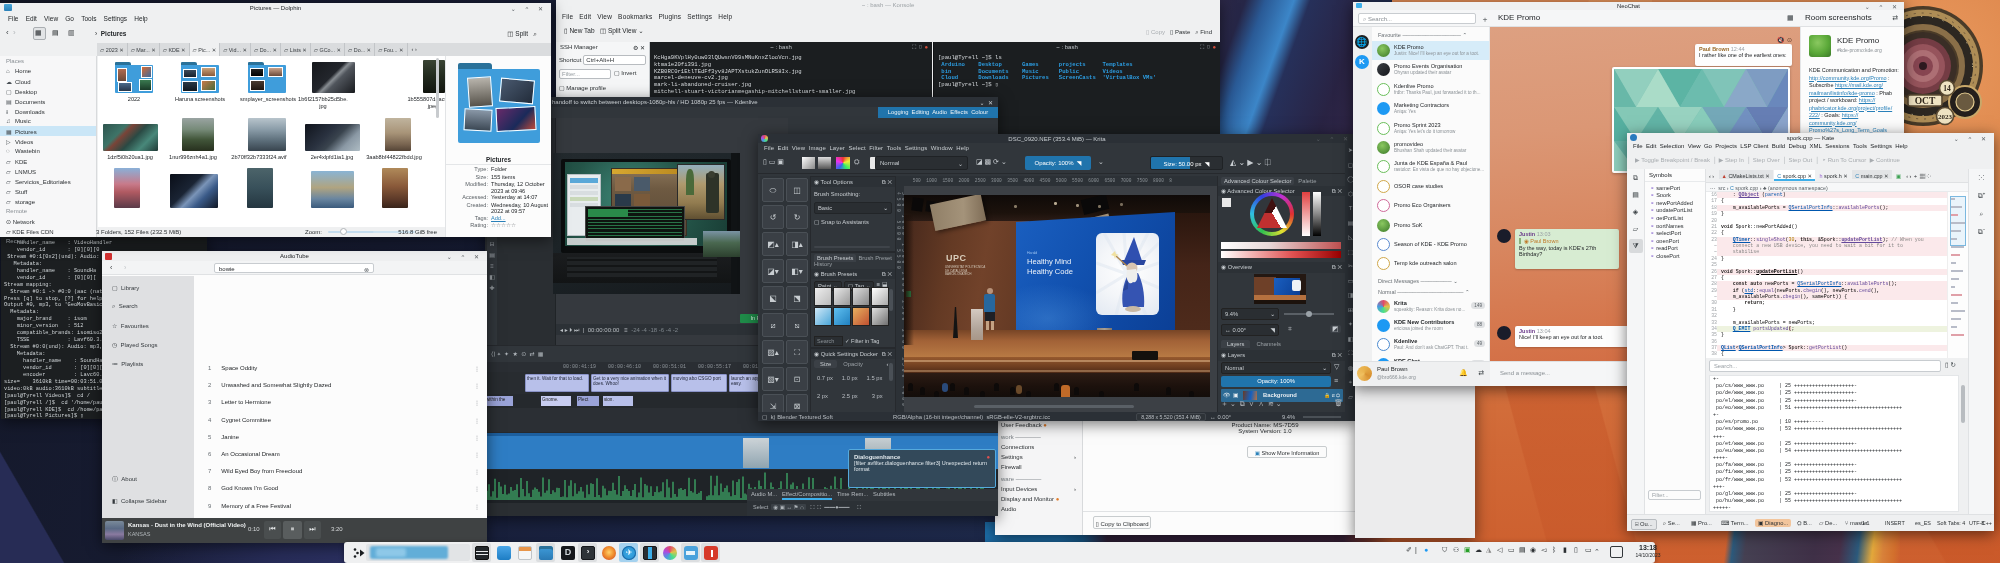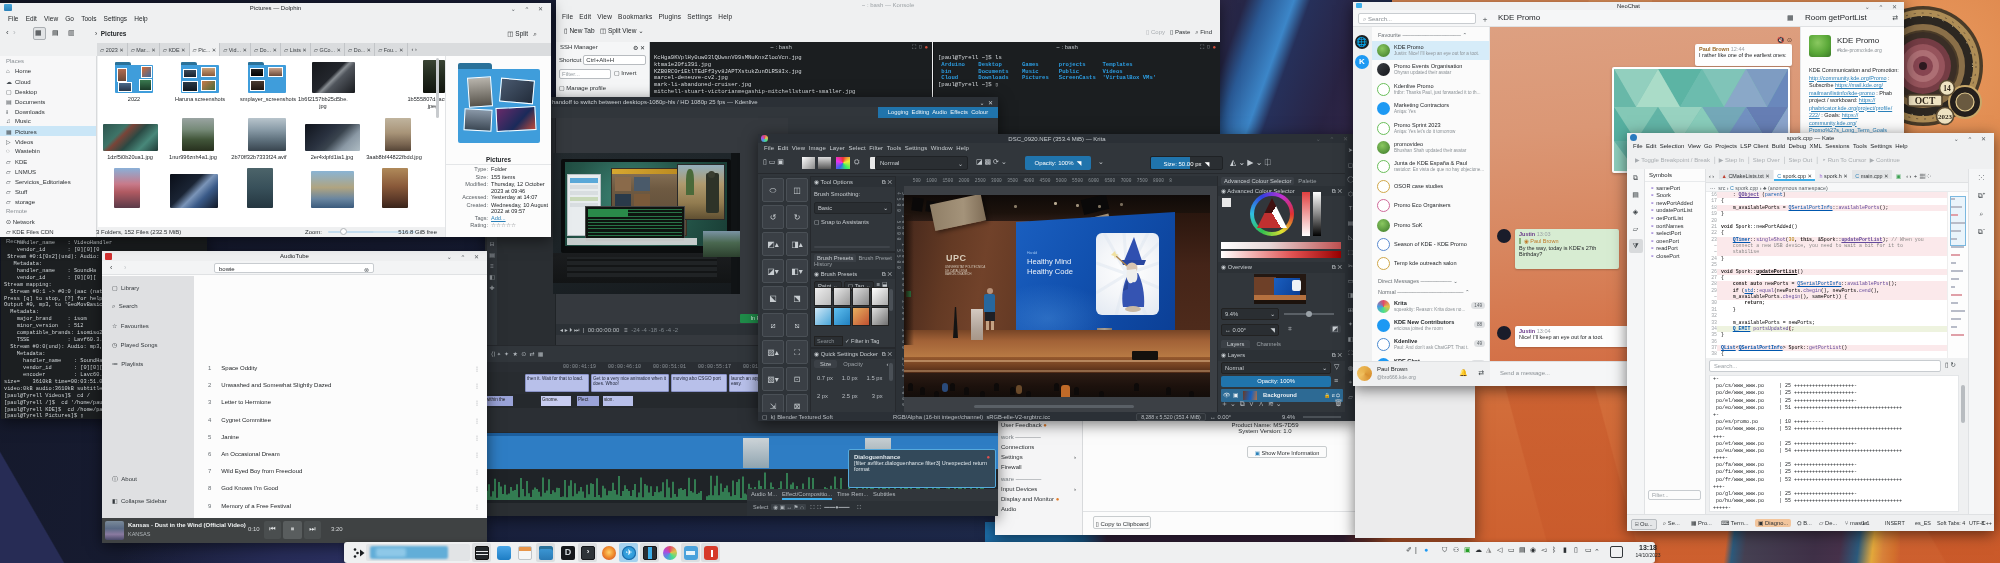--- a/index.html
+++ b/index.html
@@ -512,21 +512,21 @@
 <div class="win" id="graywin" style="left:1355px;top:386px;width:120px;height:152px;background:#ececed"></div>
 
 <div class="win" id="neochat" style="left:1353px;top:2px;width:551px;height:384px;background:#fbfbfb;overflow:hidden">
   <div class="abs" style="left:0;top:0;right:0;height:8px;background:#eff0f1;font-size:5.8px;color:#232629;text-align:center;padding-top:1px"><span class="abs" style="left:3px;top:1px;width:6px;height:5px;background:#3daee9;border-radius:1px"></span>NeoChat<span class="abs wbtn" style="right:3px;top:1px">⌄ ^ ✕</span></div>
 
   <div class="abs" style="left:0;top:8px;right:0;height:17px;background:#f5f6f7;border-bottom:1px solid #dfe1e3">
     <span class="abs" style="left:5px;top:3px;width:118px;height:11px;background:#fff;border:1px solid #c8ccd0;border-radius:2px;font-size:6px;color:#8a9095;padding:1.5px 4px">⌕ Search...</span>
     <span class="abs" style="left:128px;top:4px;font-size:8px;color:#3c4246">＋</span>
     <span class="abs" style="left:145px;top:3px;font-size:8px;color:#232629">KDE Promo</span>
     <span class="abs" style="left:434px;top:4px;font-size:7px;color:#3c4246">▦</span>
-    <span class="abs" style="left:452px;top:3px;font-size:8px;color:#232629">Room getPortList</span>
+    <span class="abs" style="left:452px;top:3px;font-size:8px;color:#232629">Room screenshots</span>
     <span class="abs" style="right:6px;top:4px;font-size:7px;color:#3c4246">⇄</span>
   </div>
 
   <div class="abs" style="left:0;top:25px;width:19px;height:359px;background:#eff0f1">
     <div class="abs" style="left:2px;top:8px;width:14px;height:14px;border-radius:50%;background:#1c1e20;color:#fff;font-size:9px;text-align:center;line-height:14px">🌐</div>
     <div class="abs" style="left:2px;top:28px;width:14px;height:14px;border-radius:50%;background:#1d99f3;color:#fff;font-size:8px;text-align:center;line-height:14px;font-weight:bold">K</div>
   </div>
 
   <div class="abs" id="roomlist" style="left:19px;top:25px;width:118px;height:334px;background:#fbfbfb;border-right:1px solid #e4e6e8;overflow:hidden">
       <div style="padding:5px 6px 3px;font-size:5.5px;color:#6a7075">Favourite ─────────────── ⌃</div>

